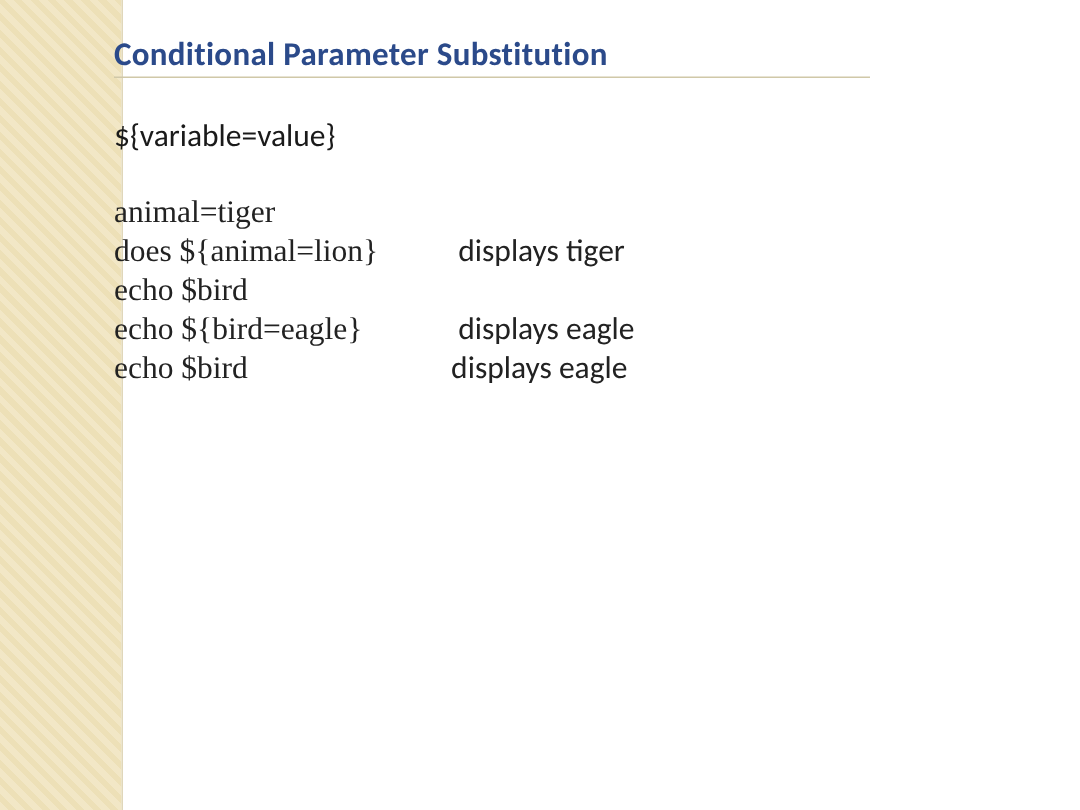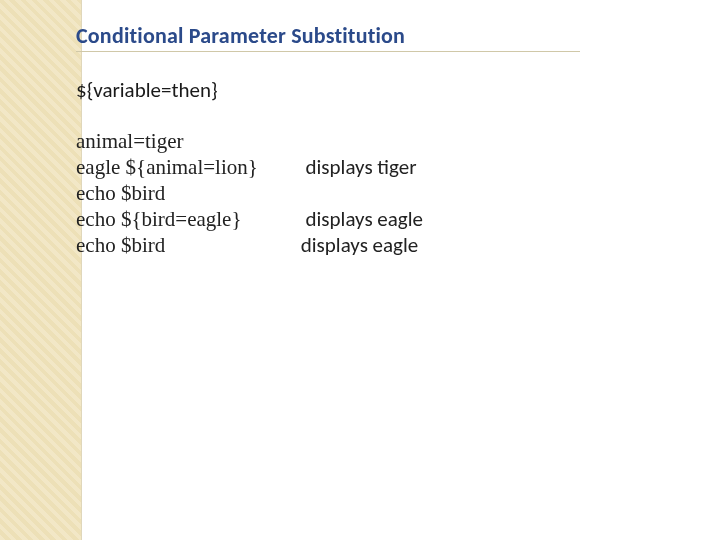--- a/index.html
+++ b/index.html
@@ -79,29 +79,29 @@
 </style>
 </head>
 <body>
 
 <div class="slide">
   <div class="sidebar"></div>
   <div class="content">
 
     <h1 class="heading">Conditional Parameter Substitution</h1>
 
-    <p class="para syntax">${variable=then}</p>
+    <p class="para syntax">${variable=value}</p>
 
 
     <div class="example">
       <div class="ex-row">
         <span class="ex-cmd">animal=tiger</span>
       </div>
       <div class="ex-row">
-        <span class="ex-cmd">eagle ${animal=lion}</span>
+        <span class="ex-cmd">does ${animal=lion}</span>
         <span class="ex-out">  displays tiger</span>
       </div>
       <div class="ex-row">
         <span class="ex-cmd">echo $bird</span>
       </div>
       <div class="ex-row">
         <span class="ex-cmd">echo ${bird=eagle}</span>
         <span class="ex-out">  displays eagle</span>
       </div>
       <div class="ex-row">

